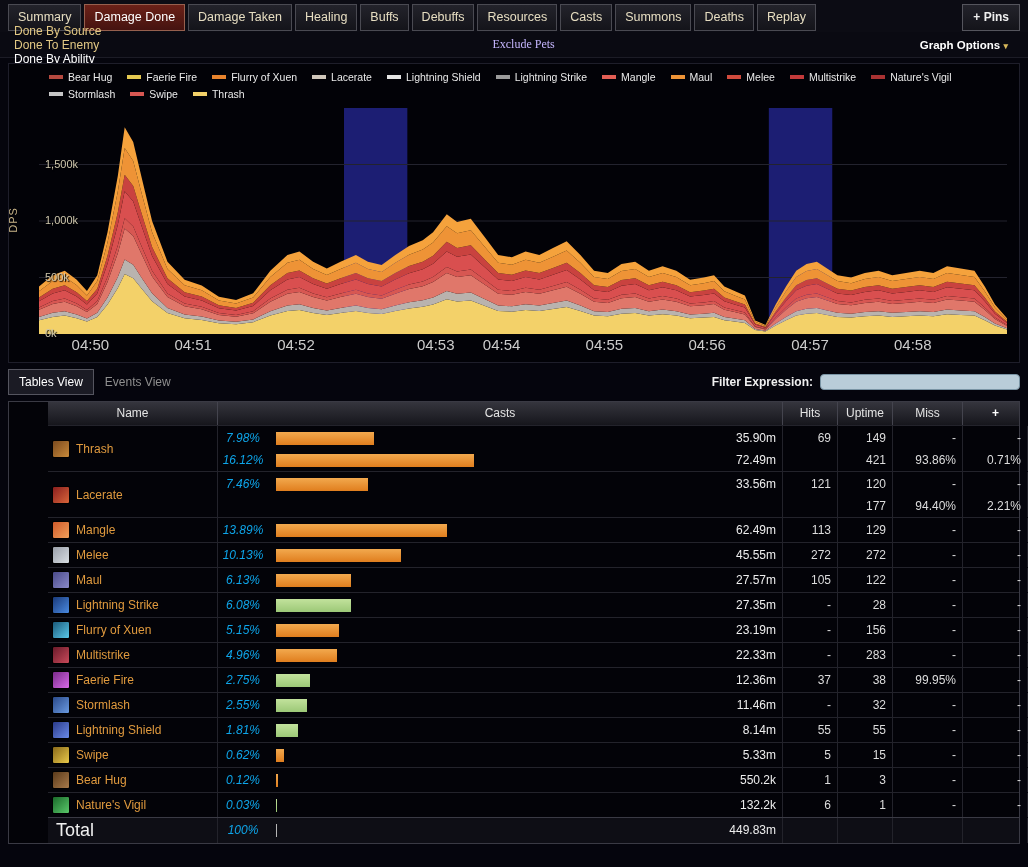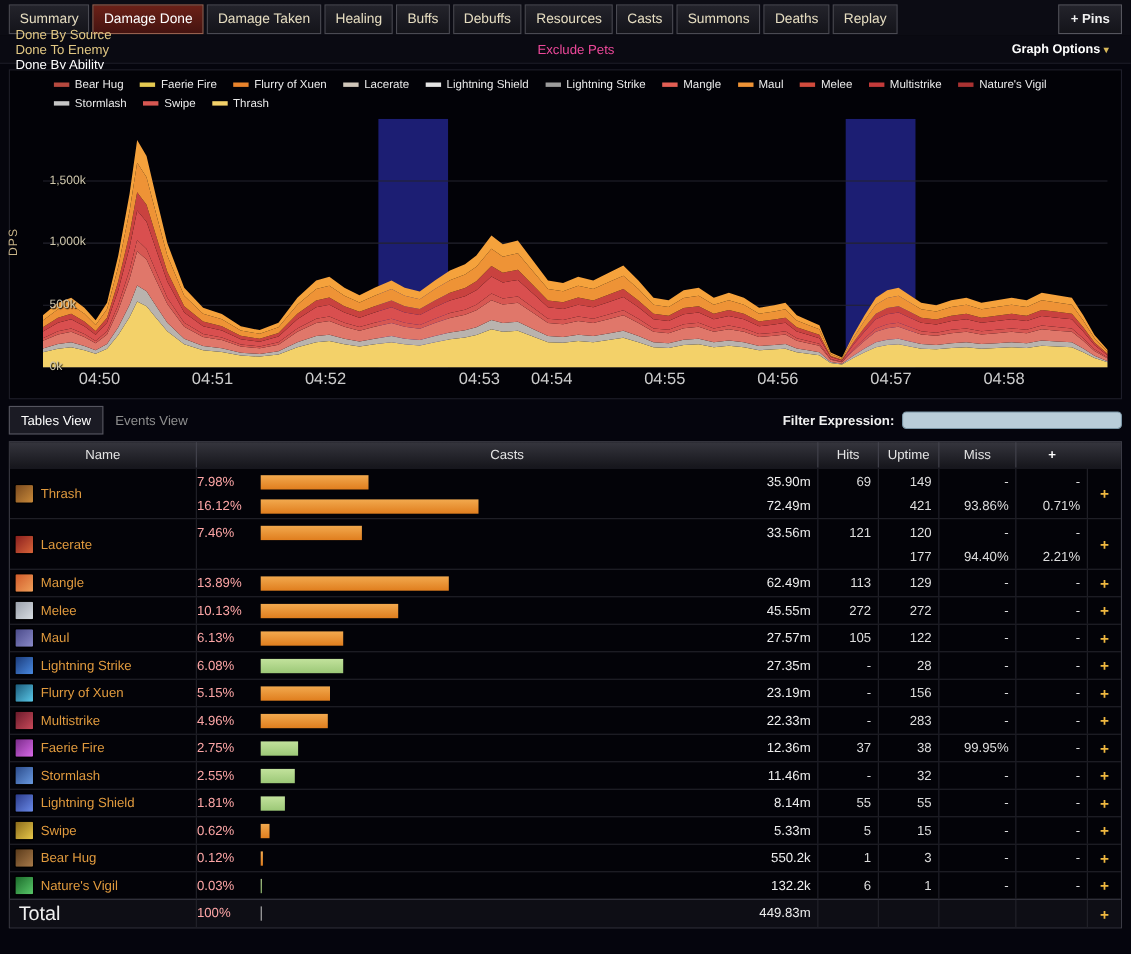--- a/index.html
+++ b/index.html
@@ -10,21 +10,21 @@
   .tab { padding:5px 9px 6px; margin-right:3px; background:linear-gradient(#23232b,#14141a);
          border:1px solid #4a4a52; color:#e6ddc1; font-size:12.5px; white-space:nowrap; cursor:pointer; }
   .tab.active { background:linear-gradient(#6b2118,#451310); border-color:#96604e; color:#ffffff; }
   .pins-btn { margin-left:auto; padding:5px 10px 6px; border:1px solid #55555d; background:linear-gradient(#23232b,#14141a);
               color:#f0f0f0; font-size:12px; font-weight:bold; cursor:pointer; white-space:nowrap; }
 
   
   .subbar { display:flex; align-items:center; padding:0 14px 0 14px; height:26px; background:#0a0a12; border-bottom:1px solid #1c1c26; }
   .sublink { color:#e2c884; font-size:12px; margin-right:26px; cursor:pointer; white-space:nowrap; }
   .sublink.active { color:#ffffff; }
-  .exclude-pets { margin-left:auto; color:#ec4899; font-size:12px; cursor:pointer; }
+  .exclude-pets { margin-left:auto; color:#c4b5fd; font-size:12px; cursor:pointer;font-family:Liberation Serif, serif; }
   .graph-options { margin-left:auto; color:#ffffff; font-size:11.5px; font-weight:bold; cursor:pointer; padding-right:6px; }
   .graph-options .caret { color:#d8b85a; font-size:9px; }
 
   
   .chart-panel { position:relative; margin:5px 8px 0 8px; height:300px; background:#020207; border:1px solid #1e1e2a; }
   .legend { display:flex; flex-wrap:wrap; column-gap:15px; row-gap:5px; padding:7px 34px 2px 40px; }
   .legend-item { display:flex; align-items:center; gap:5px; font-size:10.5px; color:#eaeaea; white-space:nowrap; }
   .legend-swatch { width:14px; height:4px; display:inline-block; }
   .plot-svg { position:absolute; left:30px; right:12px; top:44px; height:226px; }
   .plot-svg svg { width:100%; height:100%; display:block; }
@@ -37,32 +37,32 @@
   .viewbar { display:flex; align-items:center; margin:6px 8px 0 8px; height:26px; }
   .viewtab { padding:5px 10px; font-size:12px; color:#8f8f8f; border:1px solid transparent; cursor:pointer; }
   .viewtab.active { color:#ffffff; background:#1b1b24; border:1px solid #55555f; }
   .filter-wrap { margin-left:auto; display:flex; align-items:center; gap:7px; }
   .filter-label { color:#f0f0f0; font-size:12px; font-weight:bold; }
   .filter-input { width:200px; height:16px; background:#b9cdd9; border:1px solid #7a95a5; border-radius:4px; outline:none;
                   font-size:11px; padding:0 6px; color:#203040; }
 
   
   .table-wrap { margin:6px 8px 0 8px; border:1px solid #3a3a44; background:#030308; }
-  .thead, .trow { display:grid; grid-template-columns:170px 565px 55px 55px 70px 65px 30px; }
+  .thead, .trow { display:grid; grid-template-columns:170px 565px 55px 55px 70px 65px 30px;margin-left:39px; }
   .thead { background:linear-gradient(#35353d,#16161c); height:23px; }
   .thead .hc { color:#e4e4e4; font-size:12px; text-align:center; line-height:22px; border-right:1px solid #44444e; }
   .thead .hc:last-child { border-right:none; color:#ffffff; font-weight:bold; }
   .trow { border-top:1px solid #23232b; }
   .cell { border-right:1px solid #23232b; overflow:hidden; }
   .cell:last-child { border-right:none; }
   .name-cell { display:flex; align-items:center; padding-left:4px; }
   .abil-icon { width:18px; height:18px; border-radius:2px; margin-right:6px; border:1px solid #000; flex:none; }
   .abil-name { font-size:12px; cursor:pointer; }
   .amount-cell .aline { display:flex; align-items:center; }
-  .pct { width:50px; text-align:left; color:#fca5a5; font-size:12px; flex:none; }
+  .pct { width:50px; text-align:center; color:#0ea5e9; font-size:12px; flex:none;font-style:italic; }
   .bar { height:13px; margin-left:8px; flex:none; }
   .bar.orange { background:linear-gradient(#f2a94e,#e07e1e); }
   .bar.green  { background:linear-gradient(#c2e29c,#9cc877); }
   .bar.tick   { background:#b5b5b5; }
   .aval { margin-left:auto; padding-right:6px; color:#eeeeee; font-size:12px; }
   .num-cell .nline { text-align:right; padding-right:6px; color:#dddddd; font-size:12px; }
   .h1 .aline, .h1 .nline { height:24px; line-height:24px; }
   .h2 .aline, .h2 .nline { height:22px; line-height:22px; }
   .h2 .aline:first-child, .h2 .nline:first-child { margin-top:1px; }
   .plus-cell { display:flex; align-items:center; justify-content:center; }

